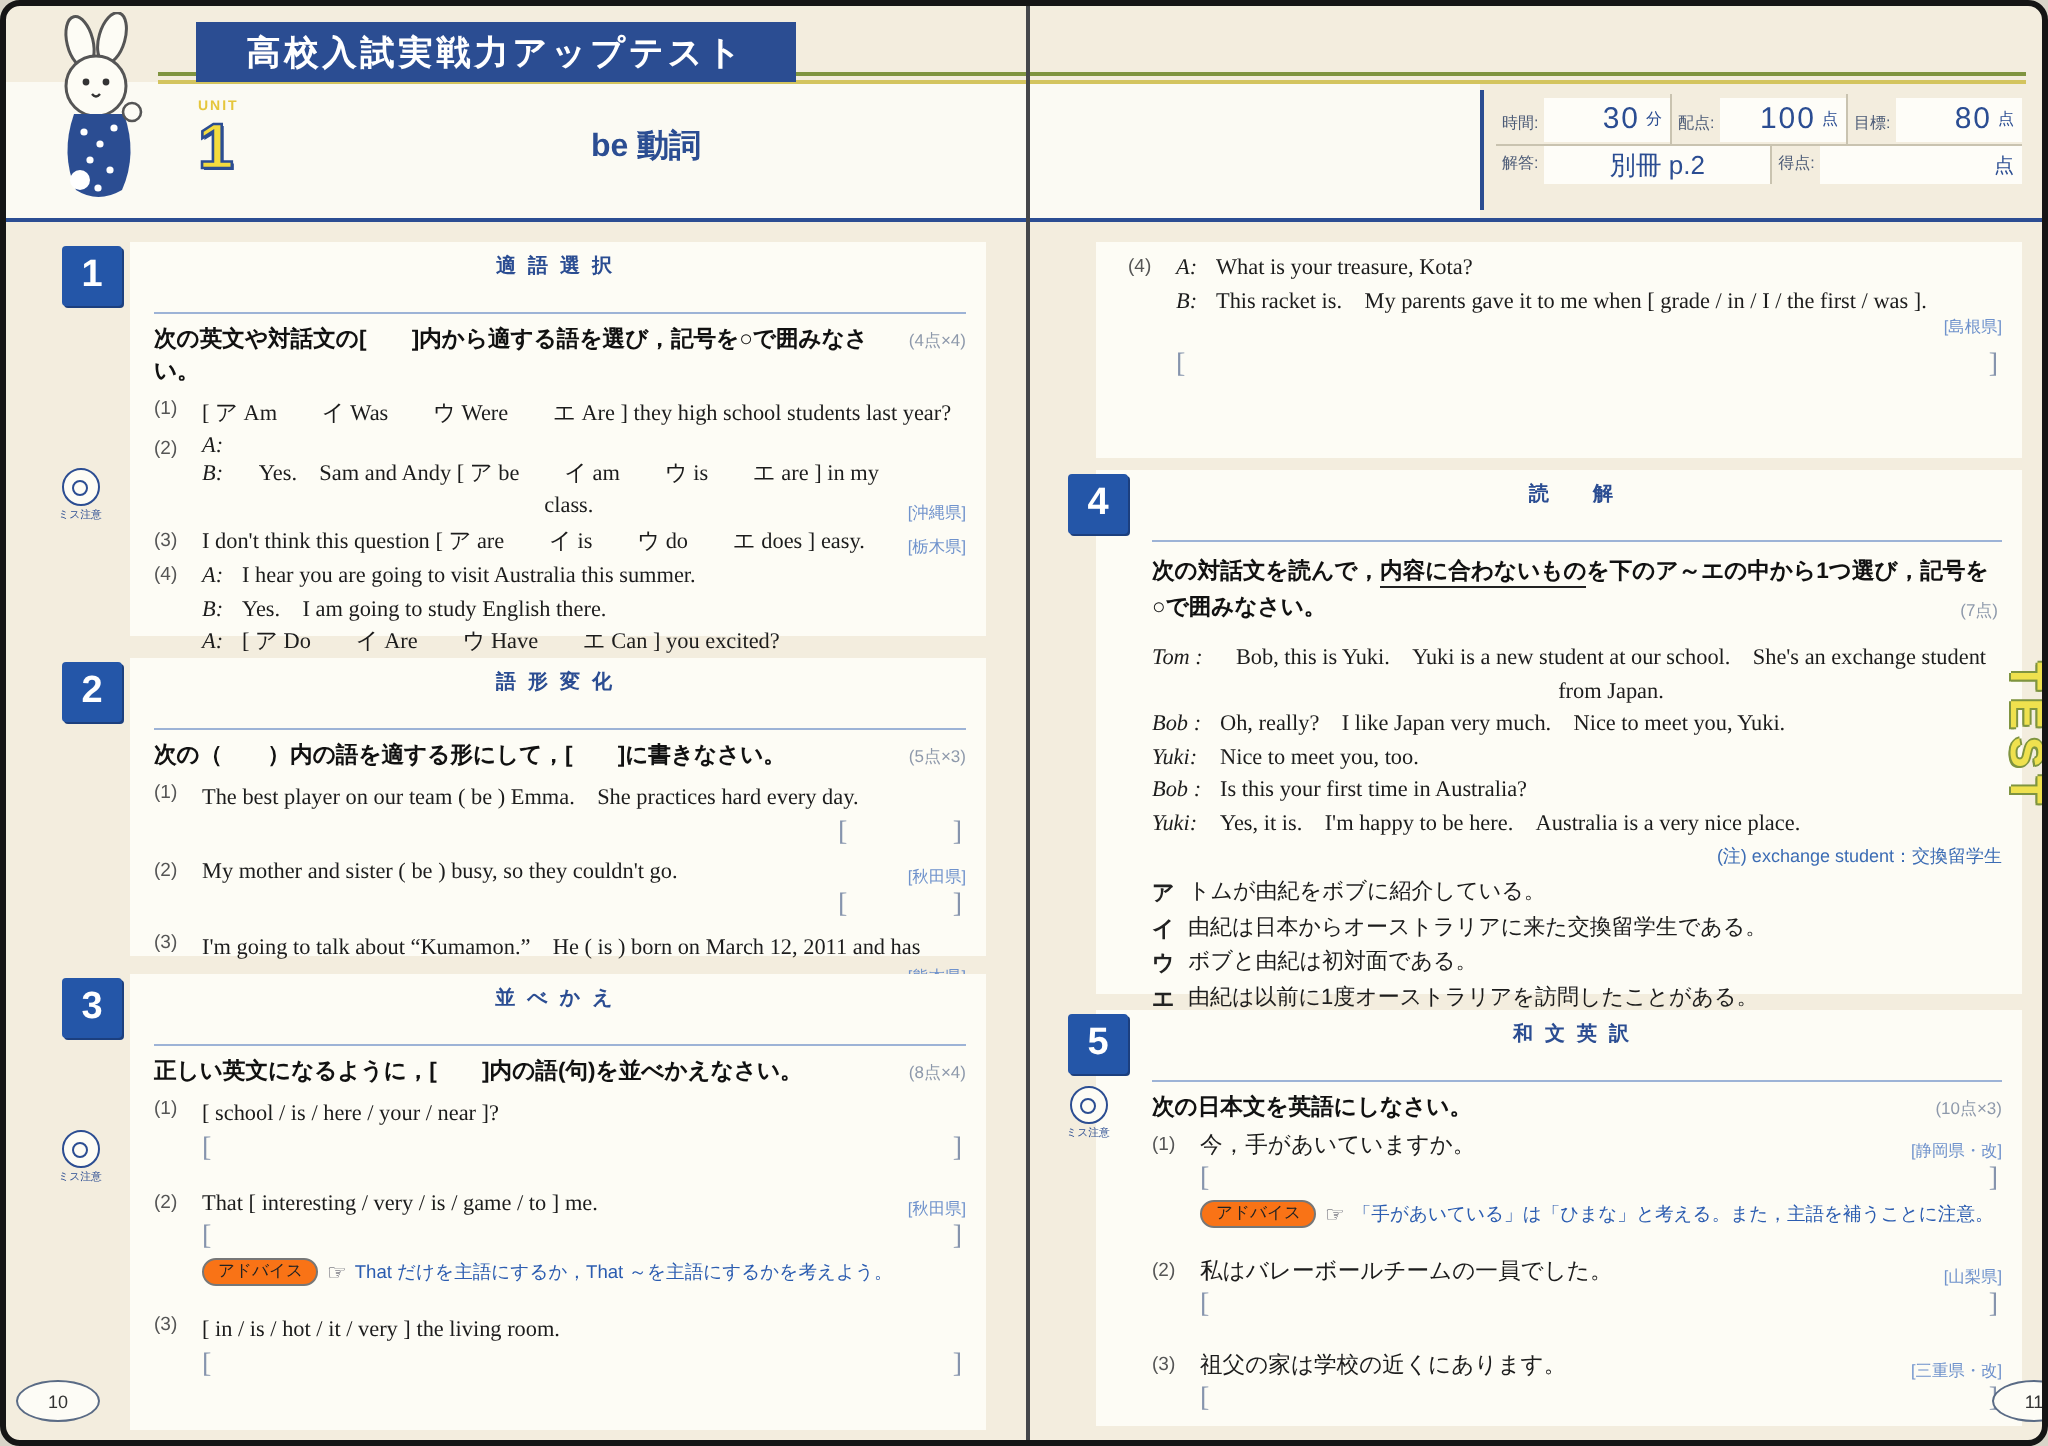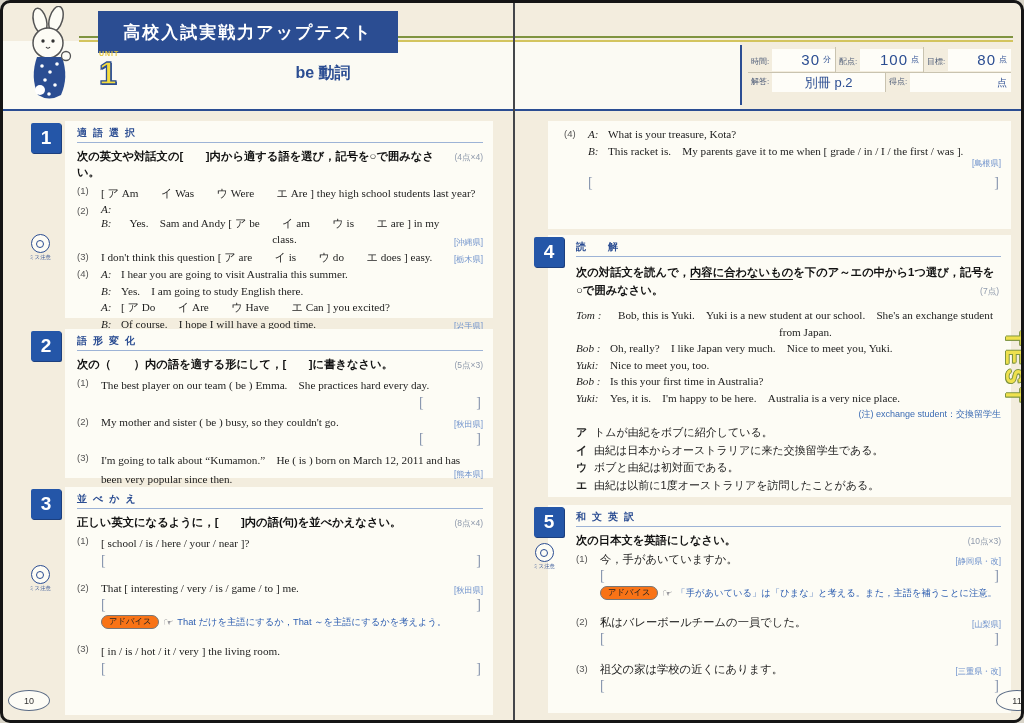--- a/index.html
+++ b/index.html
@@ -2,21 +2,21 @@
 <html><head>
 <meta charset="utf-8">
 <style>
   html,body{margin:0;padding:0;background:#d8d4c8;}
   *{box-sizing:border-box;}
   .book{position:relative;width:1024px;height:723px;background:#f3edde;border:3px solid #151515;border-radius:10px;overflow:hidden;font-family:"Liberation Sans",sans-serif;color:#1d1d1d;}
   
   .hdr-white{position:absolute;left:0;top:38px;width:737px;height:68px;background:#fbfaf3;}
   .rule-olive{position:absolute;left:76px;top:33px;width:934px;height:2px;background:#7f9440;}
   .rule-yellow{position:absolute;left:76px;top:37px;width:934px;height:2px;background:#d3c45e;}
-  .banner{position:absolute;left:95px;top:8px;width:300px;height:42px;background:#2b4d92;color:#fff;font-weight:bold;font-size:17px;letter-spacing:2px;display:flex;align-items:center;justify-content:center;}
+  .banner{position:absolute;left:95px;top:8px;width:300px;height:30px;background:#2b4d92;color:#fff;font-weight:bold;font-size:17px;letter-spacing:2px;display:flex;align-items:center;justify-content:center;}
   .unit-label{position:absolute;left:96px;top:47px;font-size:7px;font-weight:bold;color:#e5c63c;letter-spacing:1px;}
   .unit-num{position:absolute;left:96px;top:52px;font-size:32px;font-weight:900;color:#f4dc3e;-webkit-text-stroke:1.3px #2b4d92;text-shadow:1px 1px 0 #2b4d92;}
   .unit-title{position:absolute;left:150px;top:60px;width:340px;text-align:center;font-size:16px;font-weight:bold;color:#2b4d92;}
   .hdr-divline{position:absolute;left:737px;top:42px;width:2px;height:60px;background:#2b4d92;}
   .hdr-bottom{position:absolute;left:0;top:106px;width:1024px;height:2px;background:#2b4d92;}
   .info{position:absolute;left:745px;top:44px;width:263px;height:58px;font-size:8px;color:#4c5b77;}
   .info-row1{display:flex;height:26px;border-bottom:1px solid #c9c3b0;}
   .cell{display:flex;align-items:center;flex:1;border-right:1px solid #c9c3b0;padding-left:3px;}
   .cell:last-child{border-right:none;}
   .cell .vbox{flex:1;background:#fefdf8;height:22px;display:flex;align-items:center;justify-content:flex-end;padding-right:4px;margin-left:3px;}
@@ -27,21 +27,21 @@
   .cell2a .vbox2{flex:1;background:#fefdf8;margin-left:3px;display:flex;align-items:center;justify-content:center;font-size:13px;color:#2b4d92;}
   .cell2b{display:flex;flex:1;padding-left:3px;position:relative;}
   .cell2b .vbox3{flex:1;background:#fefdf8;margin-left:3px;position:relative;}
   .cell2b .pt{position:absolute;right:4px;bottom:2px;font-size:10px;color:#2b4d92;}
   .lbl{padding-top:3px;white-space:nowrap;}
   
   .spine{position:absolute;left:510px;top:0;width:2px;height:723px;background:#44464a;}
   
   .panel{position:absolute;background:#fdfcf5;padding:5px 10px 4px 12px;}
   .numsq{position:absolute;width:30px;height:30px;background:#2456a8;color:#fff;font-size:19px;font-weight:bold;display:flex;align-items:center;justify-content:center;border-radius:2px;box-shadow:1px 1px 0 #1c3f7e;}
-  .tagrow{text-align:left;border-bottom:1px solid #9db3d6;padding-bottom:2px;margin-bottom:5px;color:#2b4d92;font-size:10px;letter-spacing:6px;font-weight:bold;}
+  .tagrow{text-align:center;border-bottom:1px solid #9db3d6;padding-bottom:16px;margin-bottom:5px;color:#2b4d92;font-size:10px;letter-spacing:6px;font-weight:bold;}
   .instr-row{display:flex;align-items:baseline;margin-bottom:3px;}
   .instr{font-weight:bold;font-size:11.3px;line-height:16px;color:#111;}
   .points{margin-left:auto;color:#8e99ab;font-size:8.5px;white-space:nowrap;padding-left:6px;}
   .q{display:flex;margin-bottom:1px;}
   .qno{width:24px;flex-shrink:0;font-size:9.5px;color:#555;padding-top:2px;}
   .qbody{flex:1;min-width:0;}
   .etext{font-family:"Liberation Serif",serif;font-size:11.2px;line-height:16.5px;color:#1c1c1c;text-align:center;}
   .jtext{font-size:11.3px;line-height:16px;color:#1c1c1c;}
   .dline{display:flex;align-items:baseline;}
   .sp{font-family:"Liberation Serif",serif;font-style:italic;font-size:11.2px;width:20px;flex-shrink:0;}

